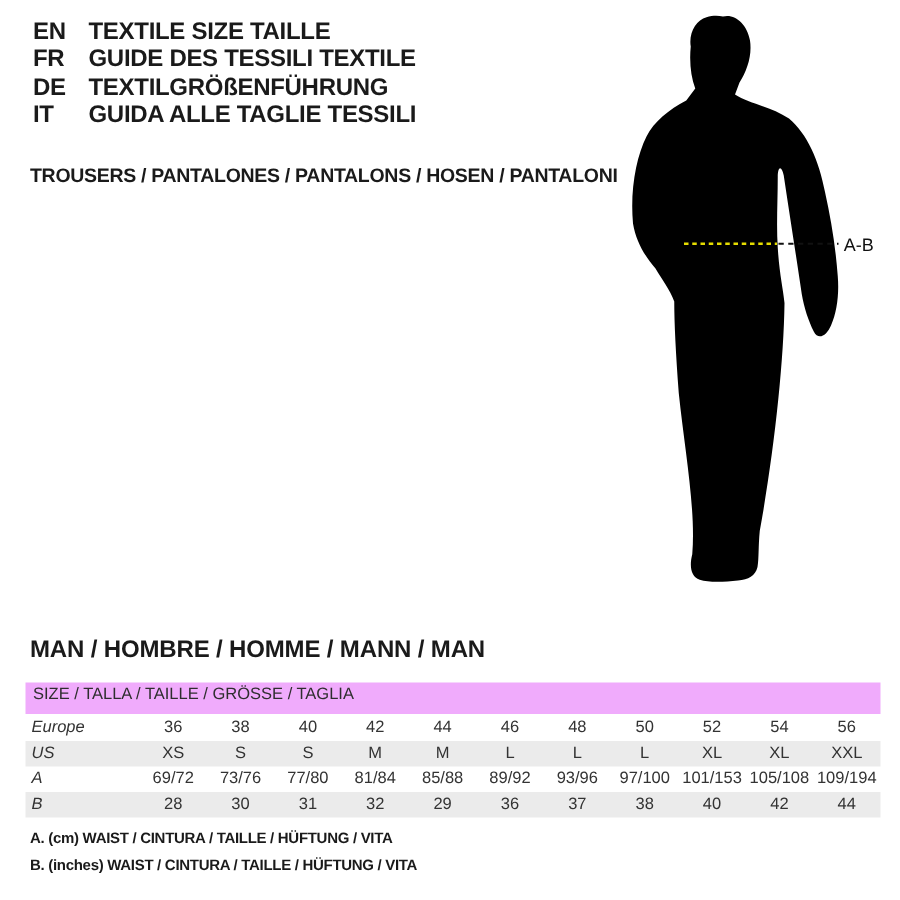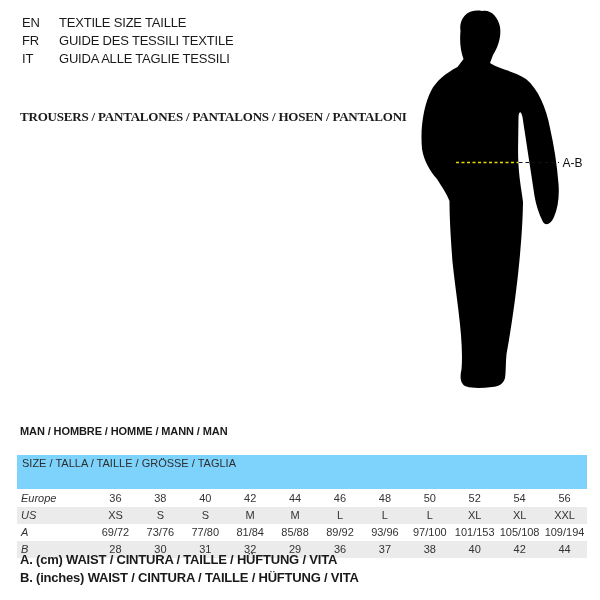--- a/index.html
+++ b/index.html
@@ -14,120 +14,123 @@
 
   
   .lang-block {
     position: absolute;
     left: 22px; top: 13px;
   }
   .lang-row {
     display: flex;
     height: 18.3px;
     align-items: center;
-    font-weight: normal;
+    font-weight: bold;
+    font-size: 16px;
+    letter-spacing: -0.2px;
+    white-space: nowrap;
+  }
+  .lang-code { width: 37px; }
+
+  .category-title {
+    position: absolute;
+    left: 20px; top: 109px;
+    font-weight: bold;
     font-size: 13px;
     letter-spacing: -0.2px;
     white-space: nowrap;
-  }
-  .lang-code { width: 37px; }
-
-  .category-title {
-    position: absolute;
-    left: 20px; top: 109px;
-    font-weight: bold;
-    font-size: 13px;
-    letter-spacing: -0.2px;
-    white-space: nowrap;
-    font-family: Liberation Serif, serif;
   }
 
   
   .figure-wrap {
     position: absolute;
     left: 390px; top: 0;
     width: 210px; height: 420px;
   }
   .figure-wrap svg { display: block; width: 210px; height: 420px; }
   .ab-label-text {
     font-family: "Liberation Sans", "DejaVu Sans", sans-serif;
     font-size: 12px;
     fill: #111111;
   }
 
   .man-title {
     position: absolute;
     left: 20px; top: 425px;
     font-weight: bold;
-    font-size: 11px;
+    font-size: 16px;
     letter-spacing: -0.1px;
     white-space: nowrap;
   }
 
   
   .size-table {
     position: absolute;
     left: 17px; top: 455px;
     width: 570px;
     font-size: 11px;
     color: #333333;
   }
   .size-table-header {
-    height: 34px;
+    height: 21px;
     line-height: 17px;
-    background: #7dd3fc;
+    background: #f0abfc;
     padding-left: 5px;
     margin-bottom: 1px;
     color: #2e2e2e;
     white-space: nowrap;
   }
   .t-row {
     display: flex;
     height: 17px;
     line-height: 17px;
     align-items: center;
   }
-  .t-row.alt { background: #ebebeb; justify-content: flex-end; }
+  .t-row.alt { background: #ebebeb; }
   .t-label {
     width: 76px;
     padding-left: 4px;
     flex: 0 0 76px;
     font-style: italic;
   }
   .t-cell {
     flex: 1 1 0;
     text-align: center;
     white-space: nowrap;
   }
 
   
   .notes {
     position: absolute;
     left: 20px; top: 551px;
   }
   .note-line {
     font-weight: bold;
-    font-size: 13px;
+    font-size: 10px;
     letter-spacing: -0.2px;
     height: 17.5px;
     line-height: 17.5px;
     white-space: nowrap;
   }
 </style>
 </head>
 <body>
 
 <div class="lang-block">
   <div class="lang-row">
     <span class="lang-code">EN</span>
     <span class="lang-label">TEXTILE SIZE TAILLE</span>
   </div>
   <div class="lang-row">
     <span class="lang-code">FR</span>
     <span class="lang-label">GUIDE DES TESSILI TEXTILE</span>
+  </div>
+  <div class="lang-row">
+    <span class="lang-code">DE</span>
+    <span class="lang-label">TEXTILGRÖßENFÜHRUNG</span>
   </div>
   <div class="lang-row">
     <span class="lang-code">IT</span>
     <span class="lang-label">GUIDA ALLE TAGLIE TESSILI</span>
   </div>
 </div>
 
 <div class="category-title">TROUSERS / PANTALONES / PANTALONS / HOSEN / PANTALONI</div>
 
 <div class="figure-wrap">

